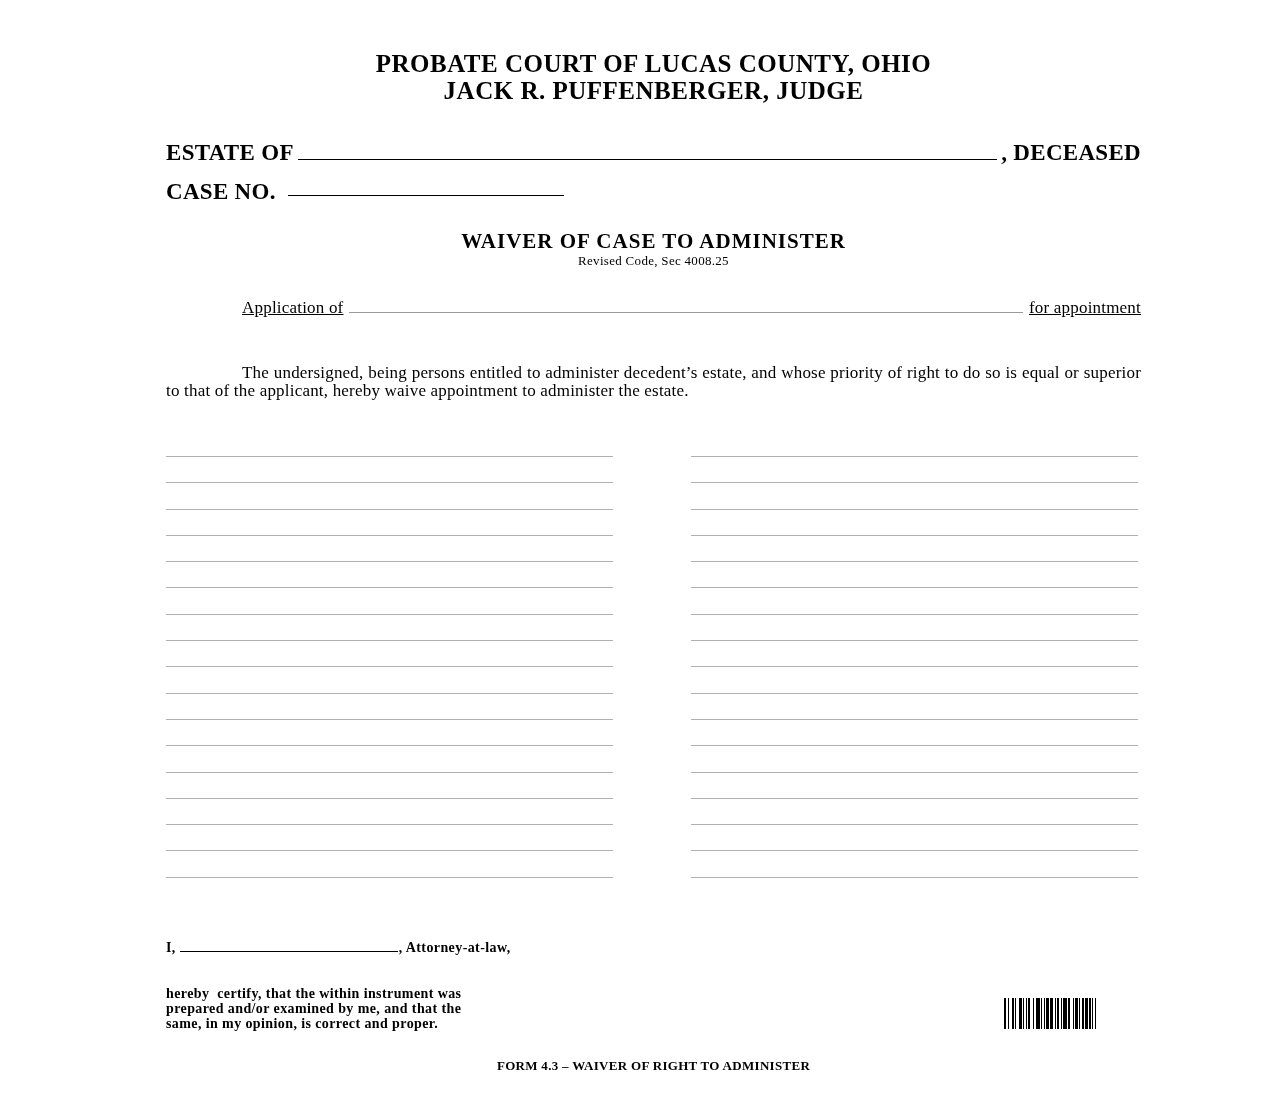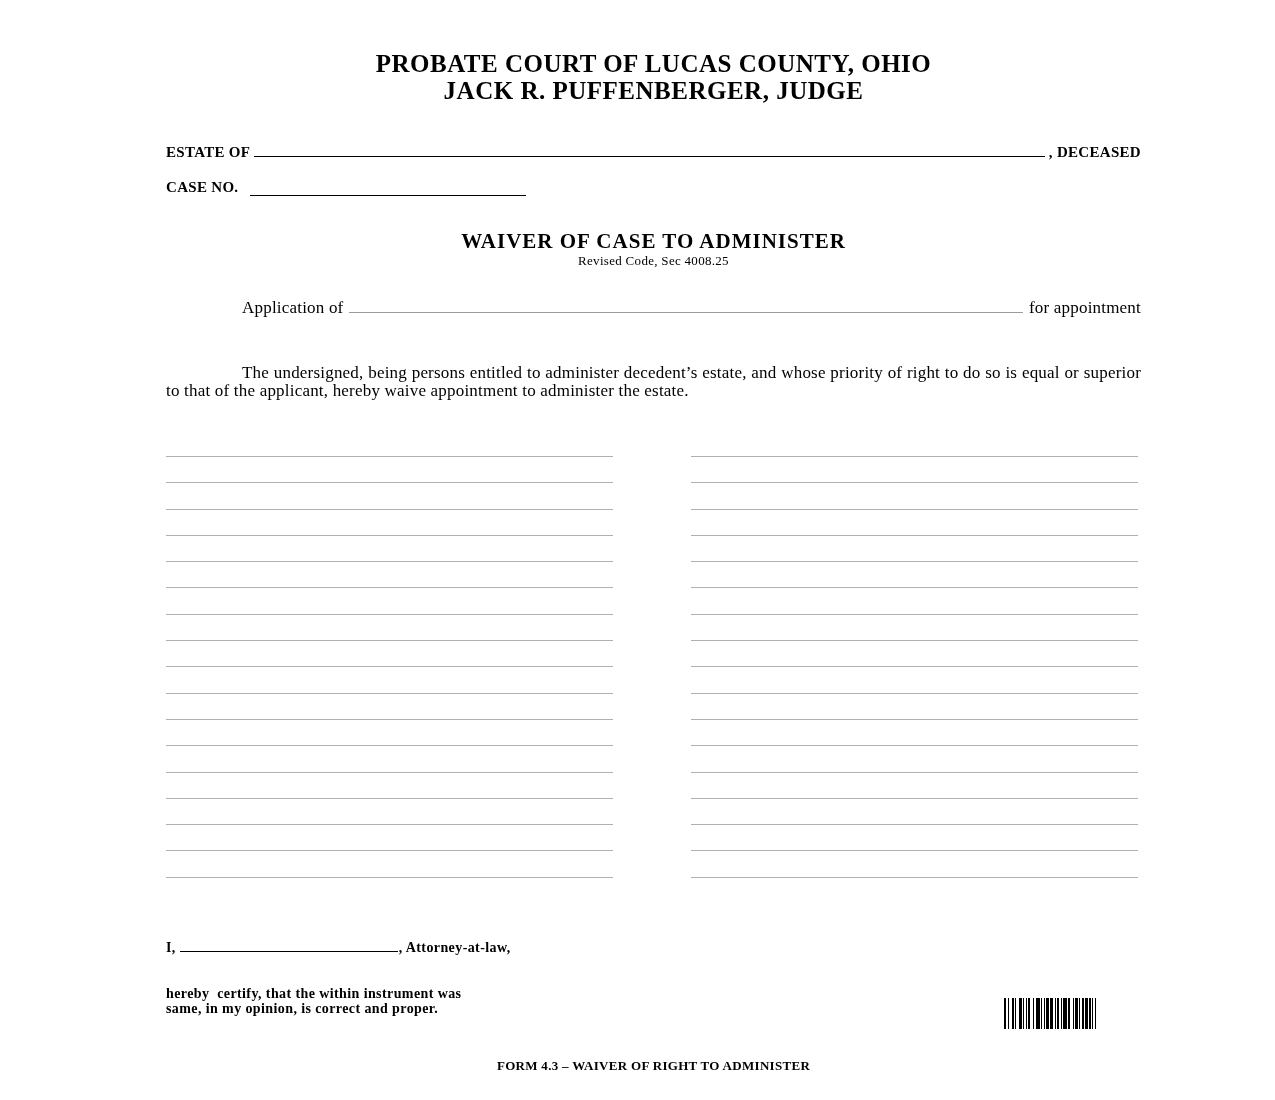--- a/index.html
+++ b/index.html
@@ -4,33 +4,33 @@
 <style>
   html, body { margin: 0; padding: 0; background: #ffffff; }
   body { width: 1275px; height: 1100px; position: relative; overflow: hidden;
          font-family: "Liberation Serif", "DejaVu Serif", serif; color: #000; }
   .abs { position: absolute; padding-left: 16px; }
   .court-line { left: 0; width: 1275px; text-align: center; font-weight: bold;
                 font-size: 25px; letter-spacing: 0.5px; }
   #court-line-1 { top: 50px; }
   #court-line-2 { top: 77px; }
 
-  .caption { left: 150px; font-weight: bold; font-size: 15px; letter-spacing: 0.3px; }
+  .caption { left: 150px; font-weight: bold; font-size: 23px; letter-spacing: 0.3px; }
   #estate-row { top: 140px; width: 975px; display: flex; align-items: baseline; }
   #estate-row .blank { flex: 1; border-bottom: 1.5px solid #000; margin: 0 4px; height: 16px; }
   #case-row { top: 179px; display: flex; align-items: flex-start; }
   #case-row .blank { width: 276px; border-bottom: 1.5px solid #000; margin-left: 12px; height: 16px; }
 
   #form-title { top: 229px; left: 0; width: 1275px; text-align: center; font-weight: bold;
                 font-size: 21px; letter-spacing: 1px; }
   #form-subtitle { top: 253px; left: 0; width: 1275px; text-align: center; font-size: 13px; letter-spacing: 0.3px; }
 
   .body-text { left: 150px; width: 975px; font-size: 17px; line-height: 18px; letter-spacing: 0.2px; }
   #application-para { top: 299px; }
-  #application-line1 { display: flex; align-items: baseline; }
+  #application-line1 { display: flex; align-items: baseline; text-decoration: underline; }
   #application-line1 .indent { width: 76px; flex: none; }
   #application-line1 .blank { flex: 1; border-bottom: 1px solid #9a9a9a; margin: 0 6px; height: 13px; }
   #waiver-para { top: 364px; text-align: justify; text-indent: 76px; }
 
   .sig-col { top: 448px; width: 447px; }
   #sig-col-left { left: 150px; }
   #sig-col-right { left: 675px; }
   .sig-line { height: 26.3px; position: relative; }
   .sig-line::after { content: ""; position: absolute; left: 0; right: 0; top: 8px;
                      border-top: 1.5px solid #b0b0b0; }
@@ -116,20 +116,21 @@
     <div class="sig-line"></div>
   </div>
 
 <div id="attorney-cert" class="abs">
   <div id="attorney-line1">
     <span>I,</span>
     <span class="blank"></span>
     <span>, Attorney-at-law,</span>
   </div>
   <div style="white-space:pre;margin-top:31px;">hereby  certify, that the within instrument was</div>
+  <div>prepared and/or examined by me, and that the</div>
   <div>same, in my opinion, is correct and proper.</div>
 </div>
 
 <div id="barcode" class="abs">
     <span style="width: 2px;"></span>
     <span style="width: 2px; background: transparent;"></span>
     <span style="width: 1px;"></span>
     <span style="width: 3px; background: transparent;"></span>
     <span style="width: 2px;"></span>
     <span style="width: 1px; background: transparent;"></span>

